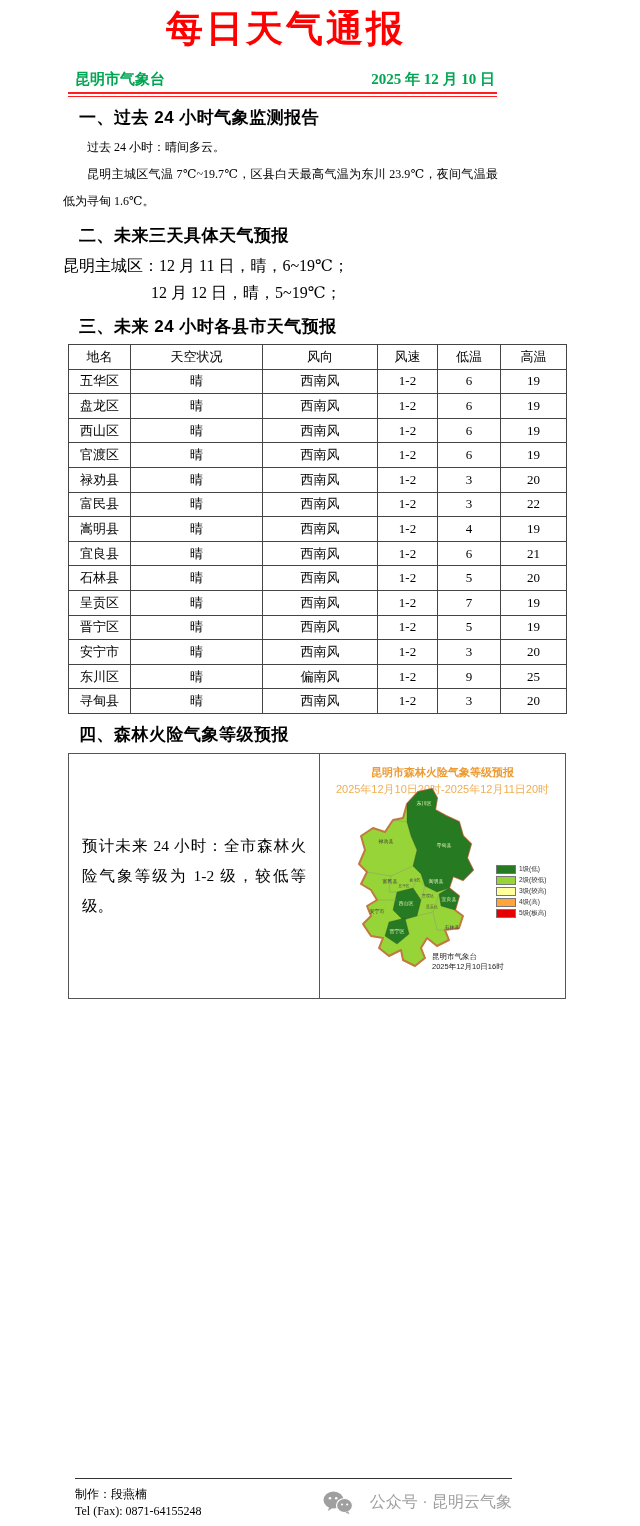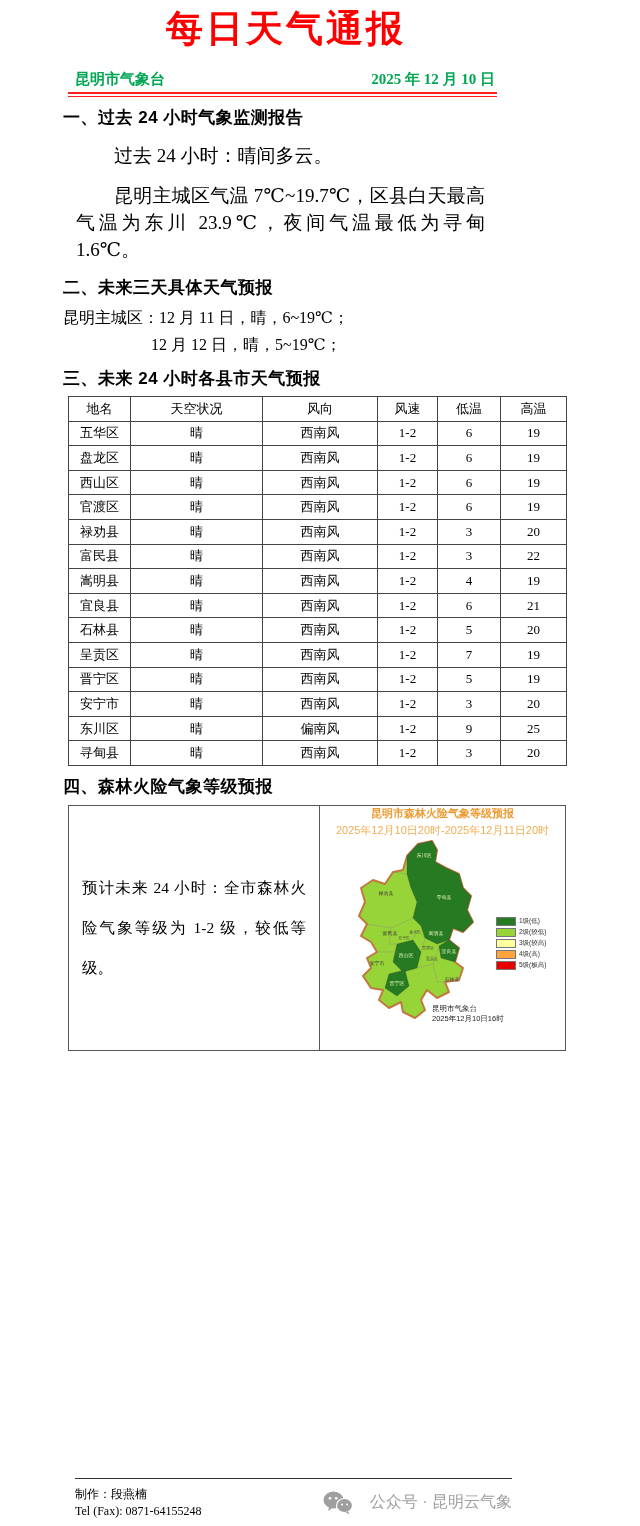--- a/index.html
+++ b/index.html
@@ -18,46 +18,46 @@
     margin:16px 77px 3px 75px;
     color:#00a651; font-weight:bold; font-size:15px;
   }
   .double-rule {
     margin:0 75px 0 68px; height:2px;
     border-top:2px solid #ff1f1f; border-bottom:1px solid #ff1f1f;
   }
   .content { margin:9px 74px 0 63px; }
   h2.sec {
     font-family:"Liberation Sans","DejaVu Sans",sans-serif;
-    font-size:17px; font-weight:bold; margin:9px 0 5px 0; letter-spacing:0.5px;
-  }
-  p.body { font-size:19px; line-height:27px; margin:13px; }
+    font-size:17px; font-weight:bold; margin:9px 0 5px 16px; letter-spacing:0.5px;
+  }
+  p.body { font-size:12px; line-height:27px; margin:0; }
   .indent { text-indent:2em; text-align:justify; }
   .fc-line { font-size:16px; line-height:27px; margin:0; }
   .fc-cont { padding-left:88px; }
 
   table.forecast { border-collapse:collapse; table-layout:fixed; width:498px; margin:6px 0 0 5px; }
   .forecast th, .forecast td {
     border:1px solid #444; font-weight:normal; font-size:13px;
     text-align:center; vertical-align:middle; height:23.6px; padding:0;
     overflow:hidden; white-space:nowrap;
   }
 
   .fire-box {
     margin:7px 0 0 5px; width:498px; height:246px;
     border:1px solid #555; display:flex; box-sizing:border-box;
   }
   .fire-text {
     width:251px; border-right:1px solid #555; box-sizing:border-box;
     display:flex; align-items:center; padding:10px 13px;
-    font-size:15.5px; line-height:40px; text-align:justify;
+    font-size:15.5px; line-height:30px; text-align:justify;
   }
   .fire-map { position:relative; flex:1; background:#fff; overflow:hidden; }
   .map-title {
-    text-align:center; color:#ed9b33; font-weight:bold;
+    margin-top:11px; text-align:center; color:#ed9b33; font-weight:bold;
     font-size:11px; font-family:"Liberation Sans","DejaVu Sans",sans-serif;
   }
   .map-subtitle {
     margin-top:2px; text-align:center; color:#f0ae55;
     font-size:11px; font-family:"Liberation Sans","DejaVu Sans",sans-serif;
   }
   .map-svg { position:absolute; left:20px; top:32px; }
   .legend { position:absolute; left:176px; top:110px; }
   .lg-row { display:flex; align-items:center; height:11px; }
   .lg-swatch { width:18px; height:7px; border:0.5px solid #777; display:inline-block; }

